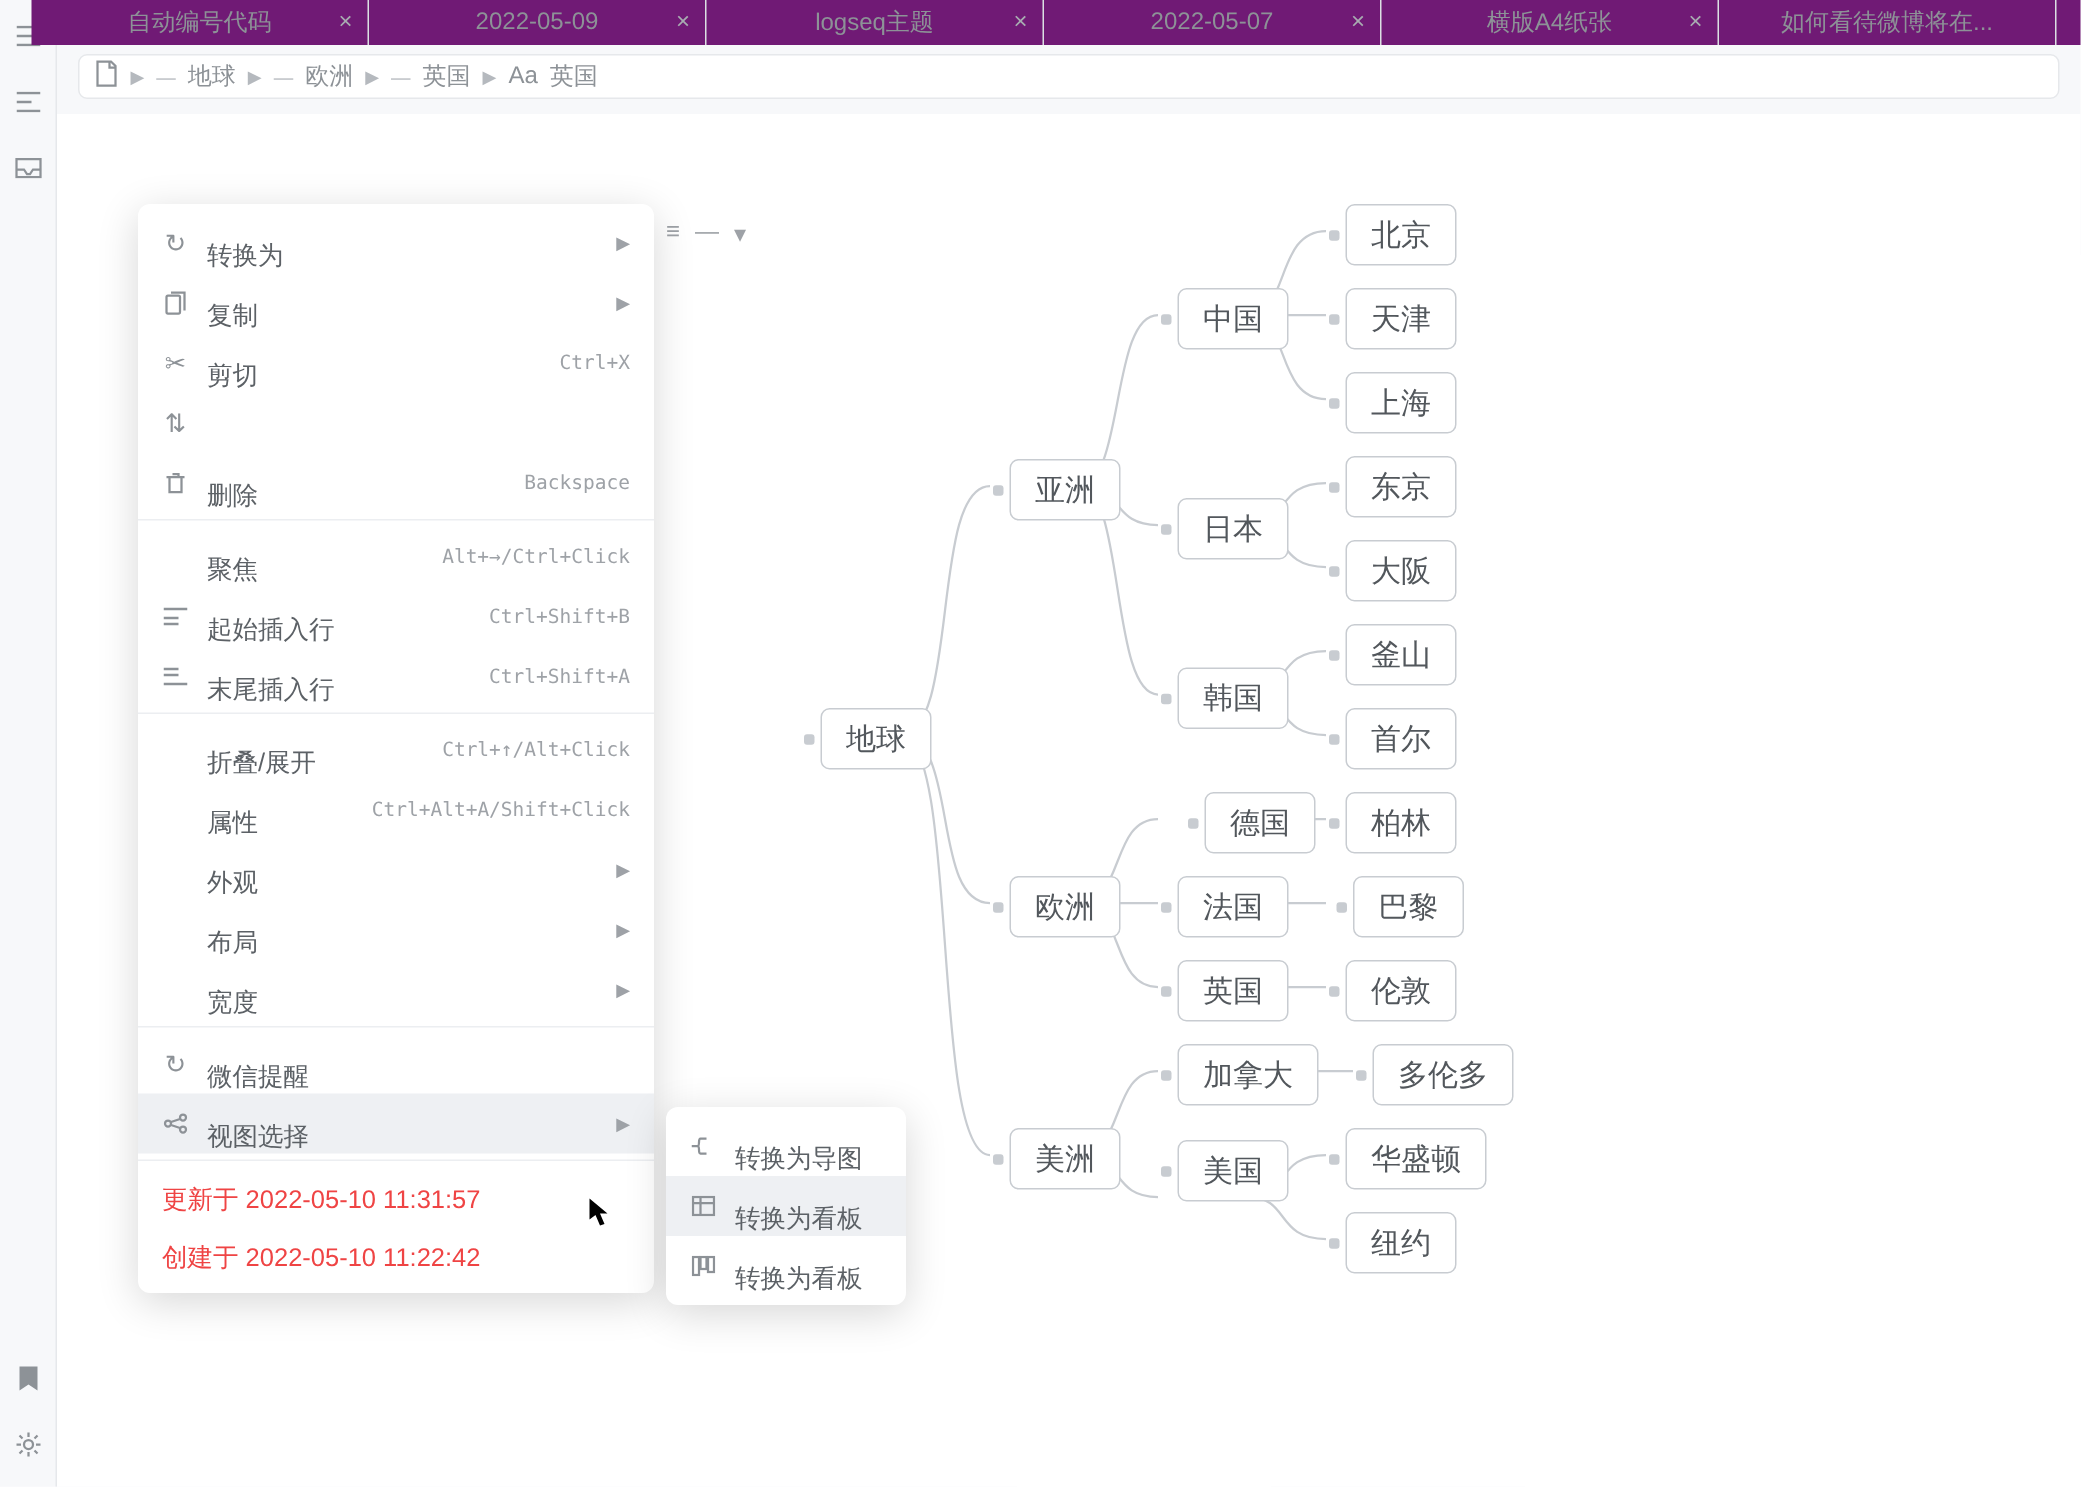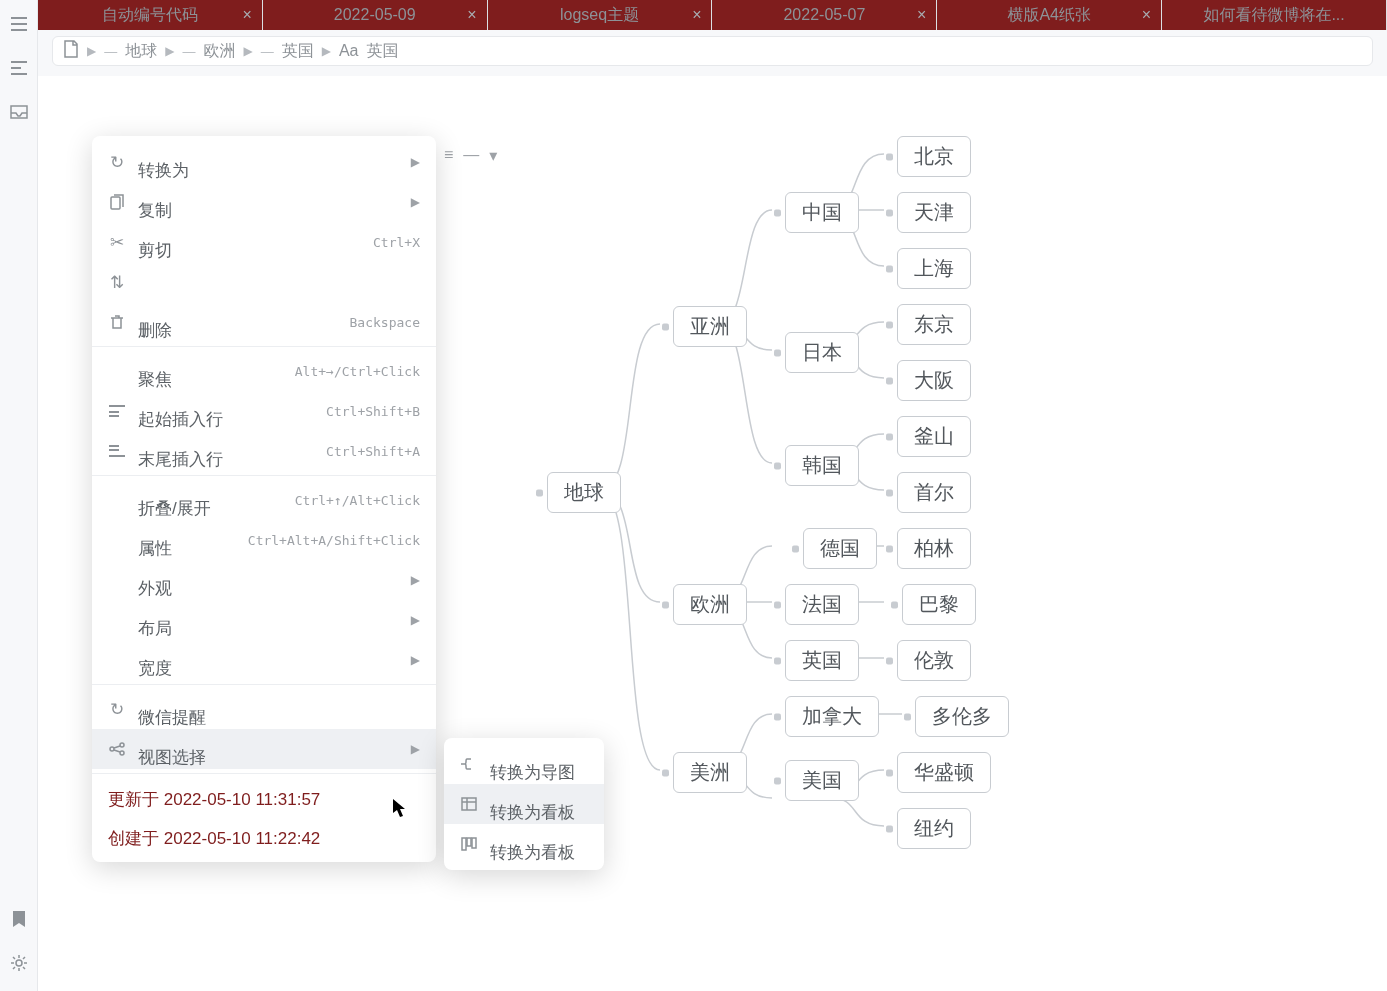--- a/index.html
+++ b/index.html
@@ -19,24 +19,24 @@
   background: #f7f8fa;
   border-right: 1px solid #e6e8eb;
   display: flex; flex-direction: column; align-items: center;
   padding-top: 14px;
   gap: 24px;
 }
 .sidebar .sbicon { width: 20px; height: 20px; color: #8d9297; display:flex; align-items:center; justify-content:center; }
 .sidebar .bottom { margin-top: auto; margin-bottom: 18px; display:flex; flex-direction:column; gap:24px; align-items:center;}
 .tabs {
   position: absolute;
-  left: 38px; top: 0; right: 0;
+  left: 21px; top: 0; right: 0;
   height: 30px;
   display: flex;
-  background: #7f1d1d;
+  background: #701a75;
 }
 .tab {
   display: flex; align-items: center; justify-content: center;
   width: 225px; height: 30px;
   border-right: 1px solid #dcdfe3;
   color: #8d9297;
   font-size: 16px;
   position: relative;
   gap: 8px;
 }
@@ -110,21 +110,21 @@
   font-size: 17px;
   color: #5c6166;
   gap: 12px;
 }
 .ctx-menu .item .mi-icon { width:18px; display:flex; align-items:center; justify-content:center; color:#8d9297;}
 .ctx-menu .item .mi-label { flex:1;margin-top:16px; }
 .ctx-menu .item .mi-hint { color:#9ea2a7; font-family: ui-monospace,Menlo,monospace; font-size:13px; }
 .ctx-menu .item .mi-chevron { color:#9ea2a7; font-size:12px; }
 .ctx-menu .item.hover { background:#eef0f3; }
 .ctx-menu .divider { height:1px; background:#eceef1; margin:4px 0; }
-.ctx-menu .footer { padding: 10px 16px 6px; font-size:17px; color:#7f1d1d; }
+.ctx-menu .footer { padding: 10px 16px 6px; font-size:17px; color:#ef4444; }
 .ctx-menu.sub-menu { left: 444px; top: 738px; width: 160px; }
 
 .cursor {
   position: absolute;
   left: 388px; top: 798px;
   width: 18px; height: 22px;
   pointer-events: none;
 }
 </style>
 </head>

